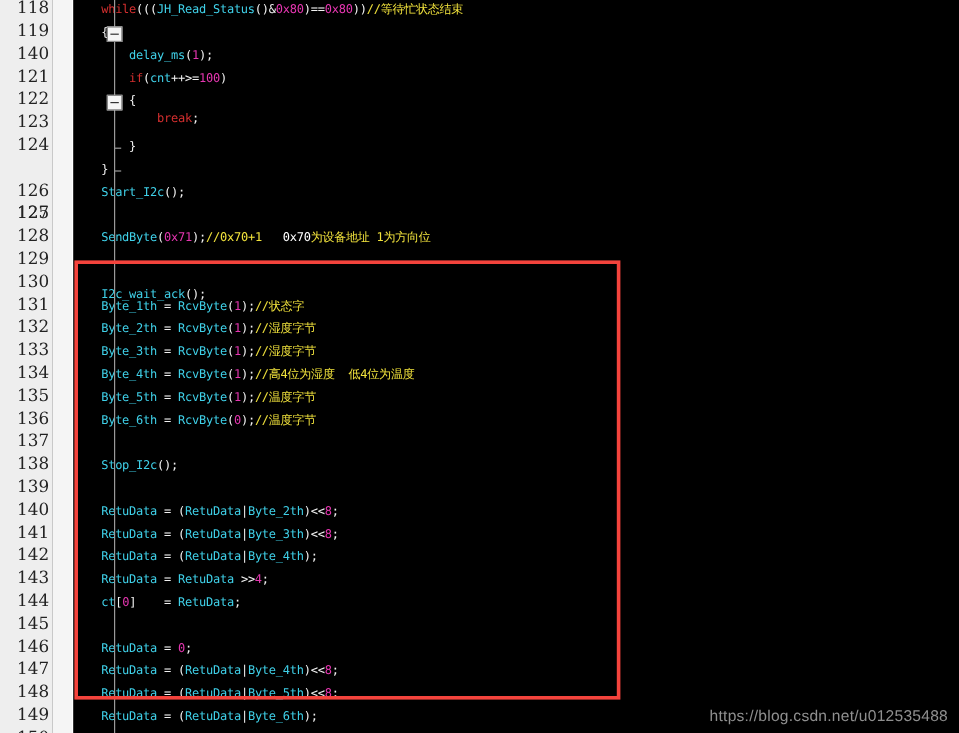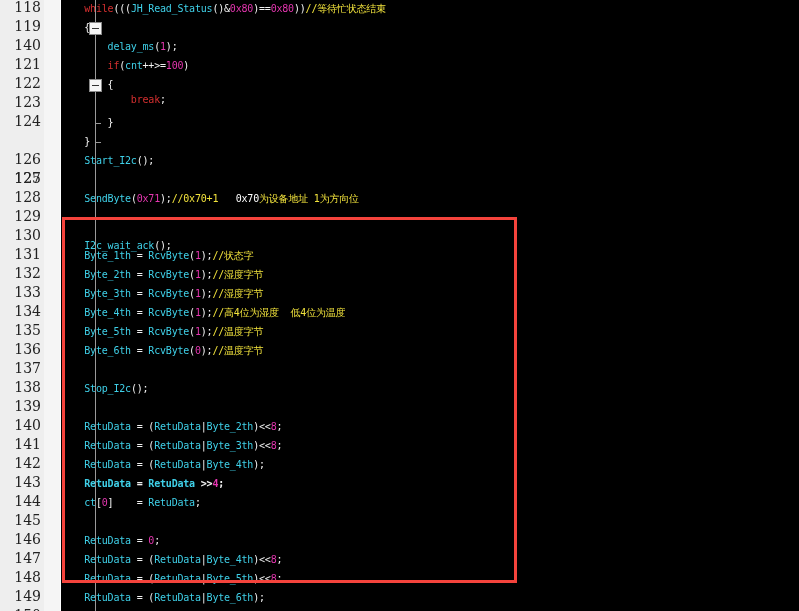--- a/index.html
+++ b/index.html
@@ -178,21 +178,21 @@
       <div class="line" style="top: 284px;"><span>    </span><span class="id">Byte_3th</span><span class="punc"> = </span><span class="id">RcvByte</span><span class="punc">(</span><span class="num">1</span><span class="punc">);</span><span class="cmt">//湿度字节</span></div>
       <div class="line" style="top: 303px;"><span>    </span><span class="id">Byte_4th</span><span class="punc"> = </span><span class="id">RcvByte</span><span class="punc">(</span><span class="num">1</span><span class="punc">);</span><span class="cmt">//高4位为湿度  低4位为温度</span></div>
       <div class="line" style="top: 322px;"><span>    </span><span class="id">Byte_5th</span><span class="punc"> = </span><span class="id">RcvByte</span><span class="punc">(</span><span class="num">1</span><span class="punc">);</span><span class="cmt">//温度字节</span></div>
       <div class="line" style="top: 341px;"><span>    </span><span class="id">Byte_6th</span><span class="punc"> = </span><span class="id">RcvByte</span><span class="punc">(</span><span class="num">0</span><span class="punc">);</span><span class="cmt">//温度字节</span></div>
       <div class="line" style="top: 360px;">&nbsp;</div>
       <div class="line" style="top: 379px;"><span>    </span><span class="id">Stop_I2c</span><span class="punc">();</span></div>
       <div class="line" style="top: 398px;">&nbsp;</div>
       <div class="line" style="top: 417px;"><span>    </span><span class="id">RetuData</span><span class="punc"> = (</span><span class="id">RetuData</span><span class="op">|</span><span class="id">Byte_2th</span><span class="punc">)</span><span class="op">&lt;&lt;</span><span class="num">8</span><span class="punc">;</span></div>
       <div class="line" style="top: 436px;"><span>    </span><span class="id">RetuData</span><span class="punc"> = (</span><span class="id">RetuData</span><span class="op">|</span><span class="id">Byte_3th</span><span class="punc">)</span><span class="op">&lt;&lt;</span><span class="num">8</span><span class="punc">;</span></div>
       <div class="line" style="top: 455px;"><span>    </span><span class="id">RetuData</span><span class="punc"> = (</span><span class="id">RetuData</span><span class="op">|</span><span class="id">Byte_4th</span><span class="punc">);</span></div>
-      <div class="line" style="top: 474px; font-weight: bold;"><span>    </span><span class="id">RetuData</span><span class="punc"> = </span><span class="id">RetuData</span><span class="op"> &gt;&gt;</span><span class="num">4</span><span class="punc">;</span></div>
+      <div class="line" style="top: 474px;"><span>    </span><span class="id">RetuData</span><span class="punc"> = </span><span class="id">RetuData</span><span class="op"> &gt;&gt;</span><span class="num">4</span><span class="punc">;</span></div>
       <div class="line" style="top: 493px;"><span>    </span><span class="id">ct</span><span class="punc">[</span><span class="num">0</span><span class="punc">]    = </span><span class="id">RetuData</span><span class="punc">;</span></div>
       <div class="line" style="top: 512px;">&nbsp;</div>
       <div class="line" style="top: 531px;"><span>    </span><span class="id">RetuData</span><span class="punc"> = </span><span class="num">0</span><span class="punc">;</span></div>
       <div class="line" style="top: 550px;"><span>    </span><span class="id">RetuData</span><span class="punc"> = (</span><span class="id">RetuData</span><span class="op">|</span><span class="id">Byte_4th</span><span class="punc">)</span><span class="op">&lt;&lt;</span><span class="num">8</span><span class="punc">;</span></div>
       <div class="line" style="top: 569px;"><span>    </span><span class="id">RetuData</span><span class="punc"> = (</span><span class="id">RetuData</span><span class="op">|</span><span class="id">Byte_5th</span><span class="punc">)</span><span class="op">&lt;&lt;</span><span class="num">8</span><span class="punc">;</span></div>
       <div class="line" style="top: 588px;"><span>    </span><span class="id">RetuData</span><span class="punc"> = (</span><span class="id">RetuData</span><span class="op">|</span><span class="id">Byte_6th</span><span class="punc">);</span></div>
       <div class="line" style="top: 607px;"><span>    </span><span class="id">RetuData</span><span class="punc"> = </span><span class="id">RetuData</span><span class="op">&amp;</span><span class="num">0xfffff</span><span class="punc">;</span></div>
     </div>
 
   <div class="gutter" id="gutter">
@@ -234,13 +234,14 @@
       <div class="foldbar" style="top: 0px; height: 684px;"></div>
       <div class="foldbox" style="top: 22px;"></div>
       <div class="foldbox" style="top: 79px;"></div>
       <div class="foldtick" style="top: 123px;"></div>
       <div class="foldtick" style="top: 142px;"></div>
     </div>
   <div class="gutter-edge"></div>
 
   <div class="redbox"></div>
 
+  <div class="watermark">https://blog.csdn.net/u012535488</div>
 </div>
 
 </body></html>

